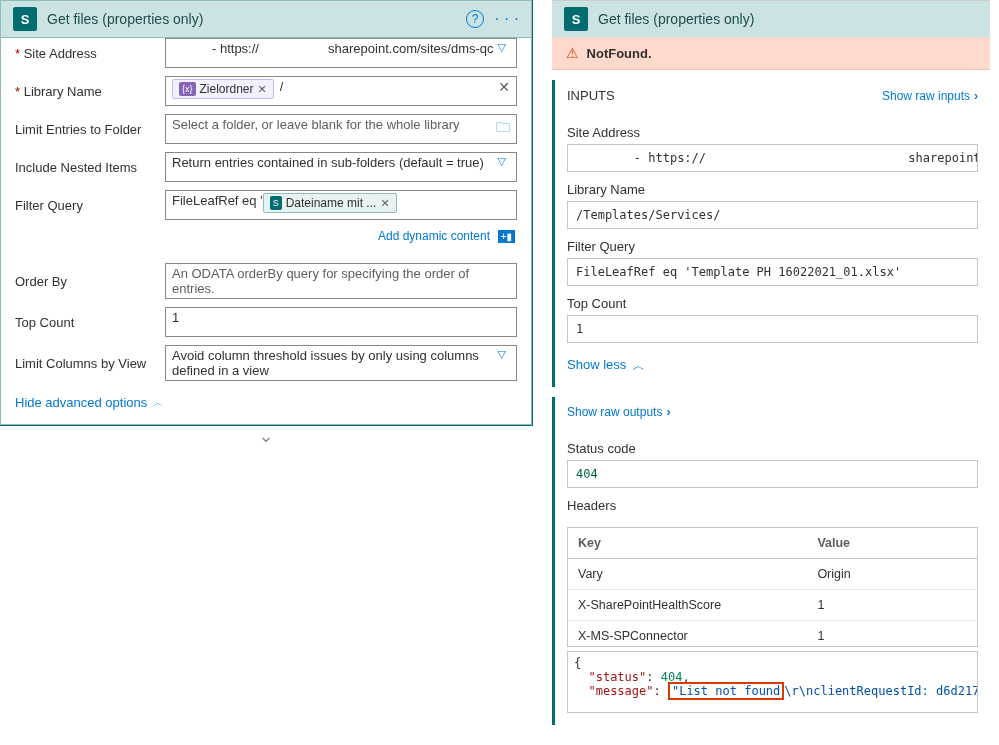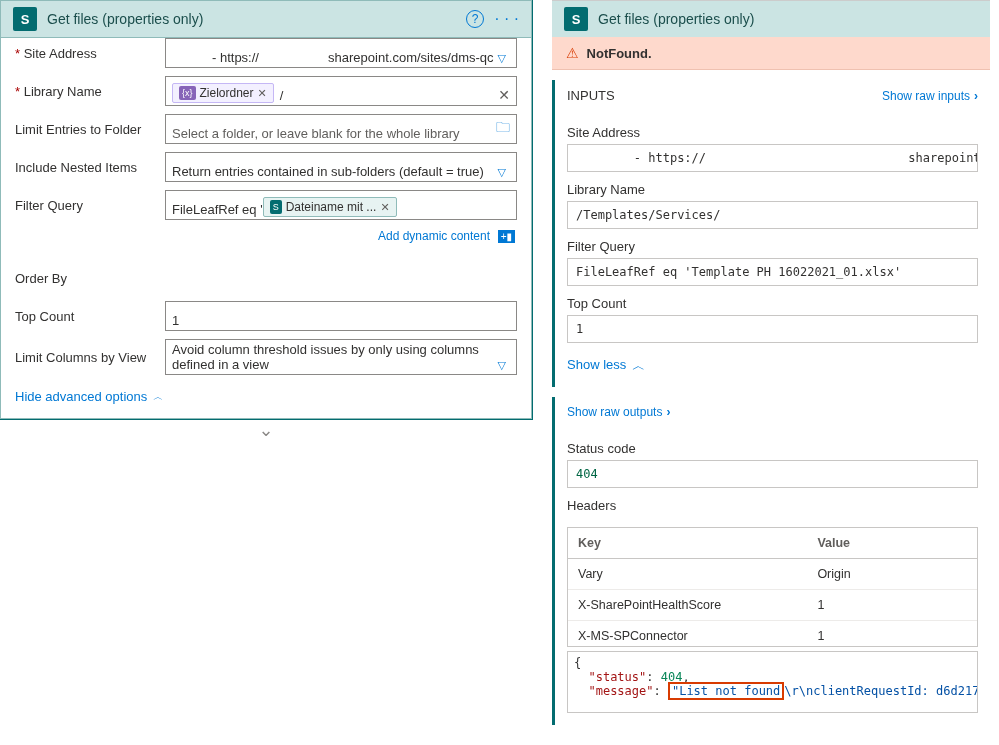--- a/index.html
+++ b/index.html
@@ -32,21 +32,21 @@
 }
 .help-icon, .more-icon { color: #0078d4; font-size: 16px; margin-left: 10px; cursor: pointer; }
 .help-icon { border: 1.5px solid #0078d4; border-radius: 50%; width: 18px; height: 18px; display: inline-flex; align-items: center; justify-content: center; font-size: 12px; }
 
 
 .card-body { border: 1px solid #8fbbb9; border-top: none; padding: 0 14px 14px; }
 .form-row { display: flex; align-items: center; margin-bottom: 8px; min-height: 30px; }
 .form-label { width: 150px; font-size: 13px; color: #323130; font-weight: 400; flex-shrink: 0; }
 .form-label .req { color: #a80000; }
 .pill-container, .input-box {
-  flex: 1; min-height: 30px; border: 1px solid #8a8886; display: flex; align-items: flex-end;
+  flex: 1; min-height: 30px; border: 1px solid #8a8886; display: flex; align-items: flex-start;
   padding: 2px 6px; font-size: 13px; background: #fff;
 }
 .input-box { color: #605e5c; gap: 8px; }
 .input-val { color: #323130; }
 .chev { color: #0078d4; margin-left: auto; font-size: 11px; padding: 0 4px; }
 .folder-ic { color: #0078d4; margin-left: auto; font-size: 14px; }
 .url-txt { flex:1; display:flex; justify-content:space-between; }
 
 .token {
   display: inline-flex; align-items: center; background: #f3f0ff;
@@ -188,20 +188,23 @@
           </div>
         </div>
 
         <div class="dyn-row">
           <span class="dyn-link">Add dynamic content</span>
           <span class="dyn-plus">+▮</span>
         </div>
 
         <div class="form-row">
           <div class="form-label">Order By</div>
+          <div class="input-box">
+            <span>An ODATA orderBy query for specifying the order of entries.</span>
+          </div>
         </div>
 
         <div class="form-row">
           <div class="form-label">Top Count</div>
           <div class="input-box">
             <span class="input-val">1</span>
           </div>
         </div>
 
         <div class="form-row">

